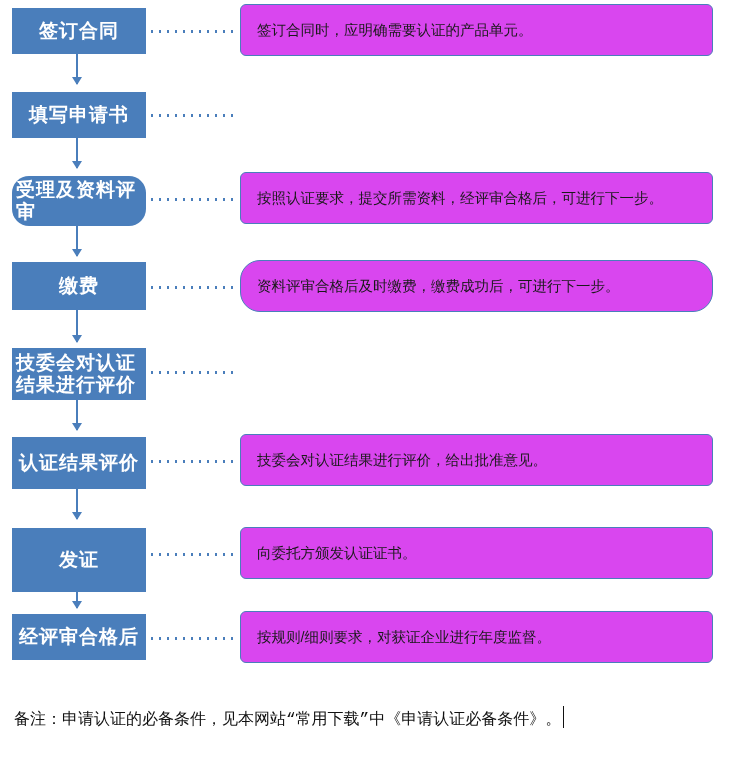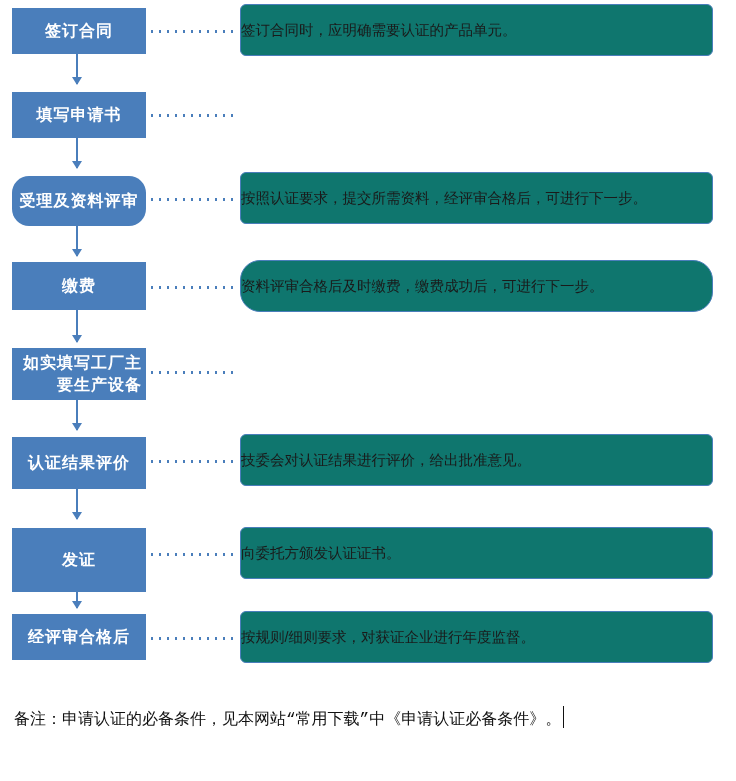--- a/index.html
+++ b/index.html
@@ -22,26 +22,26 @@
   }
 
   
   .step-box {
     position: absolute;
     left: 12px;
     width: 134px;
     background: #4a7ebb;
     color: #ffffff;
     font-weight: bold;
-    font-size: 16px;
+    font-size: 19px;
     line-height: 22px;
     display: flex;
     align-items: center;
     justify-content: center;
-    text-align: right;
+    text-align: left;
     box-sizing: border-box;
     padding: 2px 4px;
     letter-spacing: 1px;
   }
 
   
   .arrow {
     position: absolute;
     left: 76px;
     width: 0;
@@ -59,25 +59,25 @@
     border-top: 8px solid #4a7ebb;
   }
 
   
   .note-box {
     position: absolute;
     left: 240px;
     box-sizing: border-box;
     border: 1px solid #4a7ebb;
     border-radius: 6px;
-    background: #0f766e;
+    background: #d946ef;
     color: #1a1a1a;
     font-size: 14.5px;
     line-height: 26px;
-    padding: 6px 0;
+    padding: 6px 16px;
     display: flex;
     align-items: center;
   }
 
   
   .dots {
     position: absolute;
     height: 3px;
     background-image: radial-gradient(circle, #4a7ebb 1.4px, transparent 1.5px);
     background-size: 8px 3px;
@@ -131,21 +131,21 @@
     <div class="arrow" style="top: 226px; height: 30px;"></div>
     <div class="step-box" style="top: 262px; height: 48px;">
       <span>缴费</span>
     </div>
     <div class="dots" style="top: 286px; left: 148px; width: 88px;"></div>
     <div class="note-box" style="top: 260px; height: 52px; width: 473px; border-radius: 20px;">
       <span>资料评审合格后及时缴费，缴费成功后，可进行下一步。</span>
     </div>
     <div class="arrow" style="top: 310px; height: 32px;"></div>
     <div class="step-box" style="top: 348px; height: 52px;">
-      <span>如实填写工厂主要生产设备</span>
+      <span>技委会对认证结果进行评价</span>
     </div>
     <div class="dots" style="top: 371px; left: 148px; width: 88px;"></div>
     <div class="arrow" style="top: 400px; height: 30px;"></div>
     <div class="step-box" style="top: 437px; height: 52px;">
       <span>认证结果评价</span>
     </div>
     <div class="dots" style="top: 460px; left: 148px; width: 88px;"></div>
     <div class="note-box" style="top: 434px; height: 52px; width: 473px;">
       <span>技委会对认证结果进行评价，给出批准意见。</span>
     </div>

